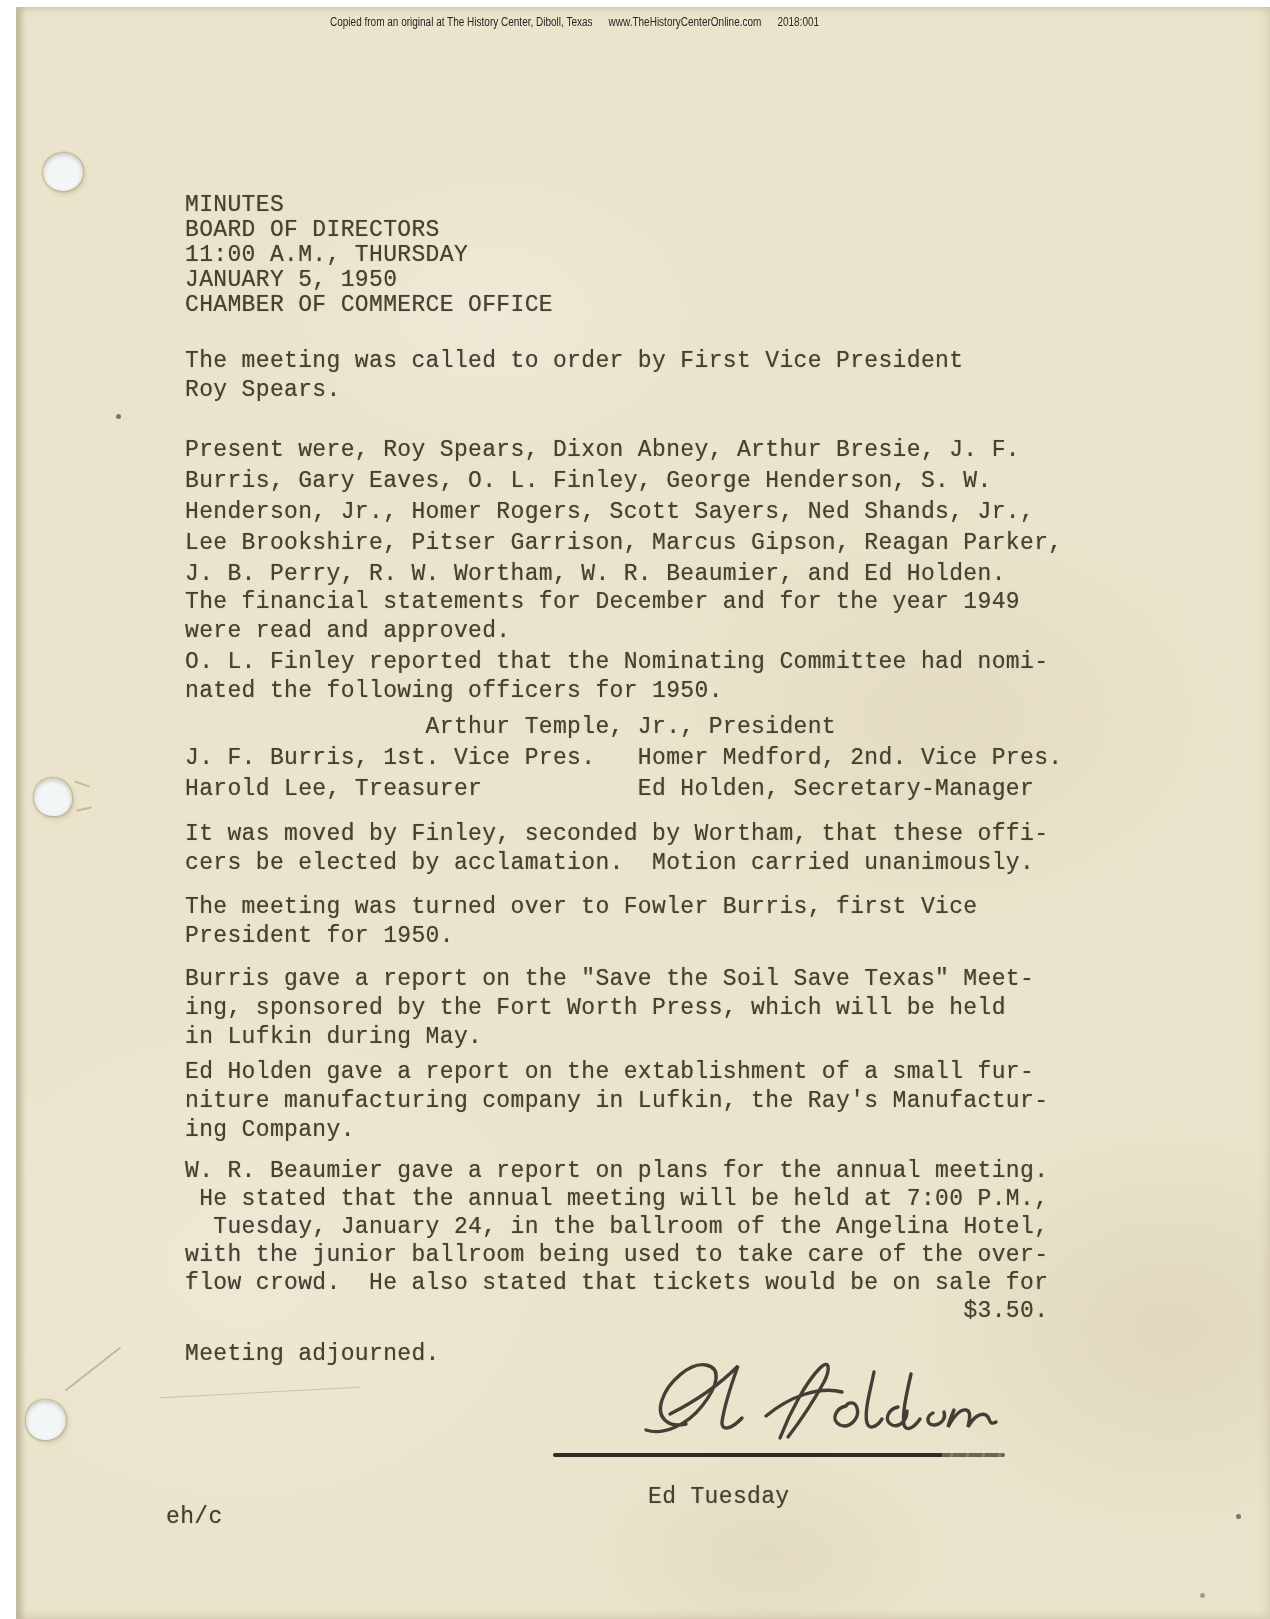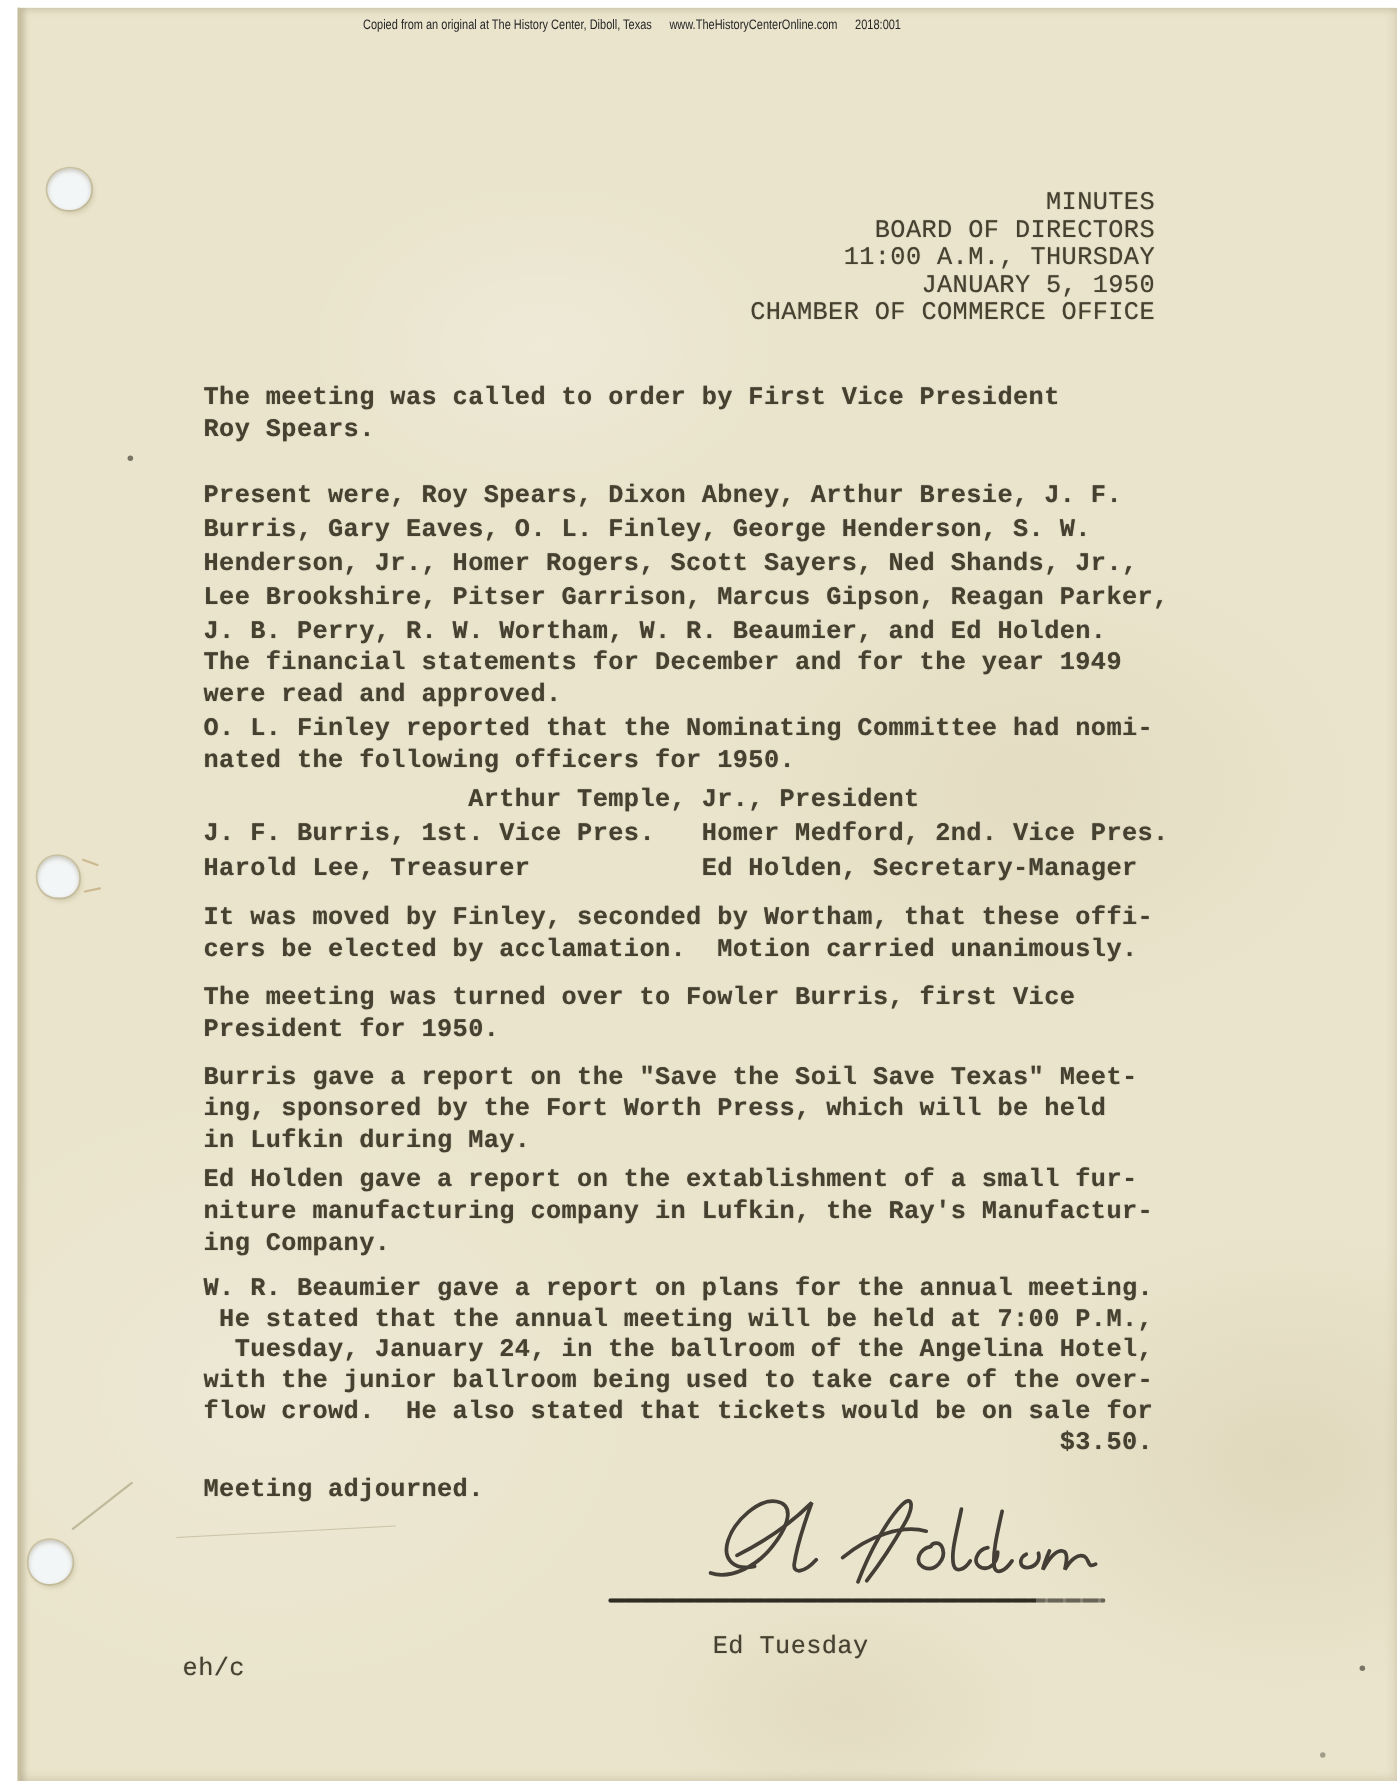--- a/index.html
+++ b/index.html
@@ -17,22 +17,22 @@
     box-shadow: inset 3px 2px 7px rgba(140,130,95,.28), inset -3px -3px 9px rgba(140,130,95,.16);
     border-left:2px solid #d3cbae;
   }
   .tw{ 
     position:absolute;
     font-family:"Liberation Mono","DejaVu Sans Mono",monospace;
     font-size:23px;line-height:29px;letter-spacing:.35px;
     color:#45402f;white-space:pre;
     text-shadow:0 0 1px rgba(69,64,52,.55);
   }
-  .title{left:185px;top:172px;width:865px;text-align:right;line-height:25px;}
-  .para{left:185px;font-weight:bold;}
+  .title{left:185px;top:193px;width:865px;text-align:left;line-height:25px;}
+  .para{left:185px;}
   .lh31{line-height:31px;}
   .lh28{line-height:28px;text-align:right;}
   .wm{
     position:absolute;left:330px;top:15px;display:flex;gap:20px;
     font-size:12.5px;color:#262626;letter-spacing:0;white-space:nowrap;
     transform:scaleX(.8);transform-origin:left center;
   }
   .hole{position:absolute;background:#f3f6f6;border-radius:50%;
     box-shadow: inset 0 2px 4px rgba(120,110,80,.35), 0 0 0 1.5px rgba(185,175,138,.65), 2px 3px 4px rgba(150,140,100,.30);}
   .sigline{position:absolute;left:553px;top:1453px;width:452px;height:4px;

